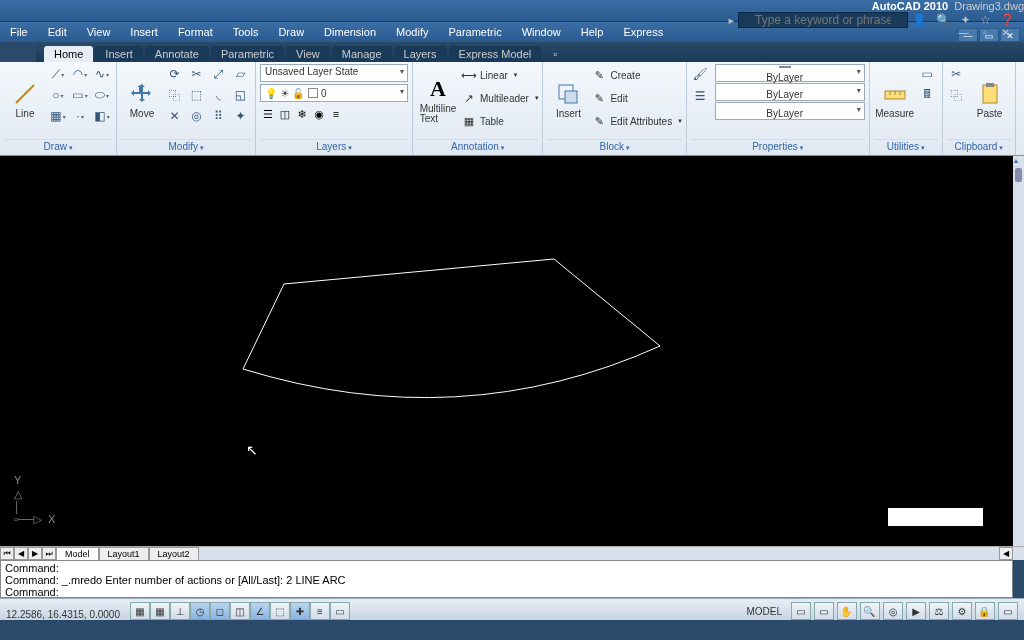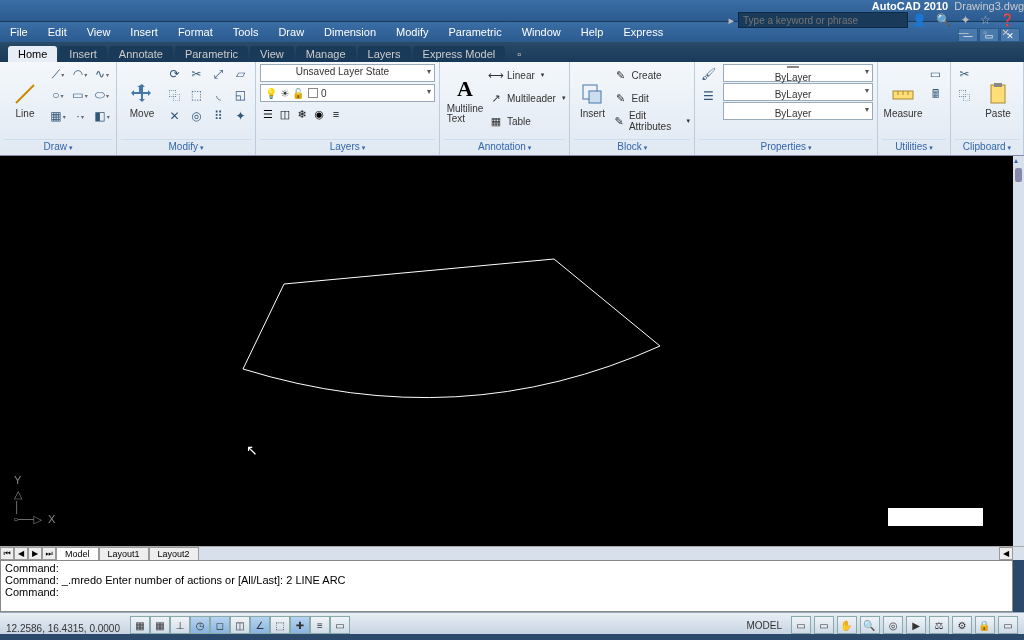--- a/index.html
+++ b/index.html
@@ -4,32 +4,32 @@
 <style>
 * { margin:0; padding:0; box-sizing:border-box; font-family:"Segoe UI",Tahoma,sans-serif; }
 body { width:1024px; height:640px; overflow:hidden; background:#2b4a6b; font-size:11px; }
 
 
 .titlebar { height:22px; background:linear-gradient(#3a6ea5,#2b5a8f); display:flex; align-items:flex-end; color:#ccc; border-bottom:1px solid #1a3a5a;flex-direction:column; }
 .app-logo { width:30px; height:30px; background:linear-gradient(135deg,#d43,#a22); margin:0 6px; clip-path:polygon(0 0,100% 0,100% 70%,50% 100%,0 70%); position:relative; z-index:2; }
 .title-text { flex:1; text-align:center; }
 .title-text b { color:#fff; }
 .search-wrap { display:flex; align-items:center; gap:4px; margin-right:6px; }
-.search-input { width:170px; height:16px; background:#1a3a5a; border:1px solid #0a2a4a; color:#888; font-size:10px; padding:0 4px; }
+.search-input { width:170px; height:16px; background:#1a3a5a; border:1px solid #0a2a4a; color:#888; font-size:12px; padding:0 16px; }
 .search-icons { color:#bbb; font-size:12px; letter-spacing:3px; }
 .win-btns { display:flex; gap:1px; margin-right:4px; }
 .win-btn { width:20px; height:14px; background:#4a7aab; color:#fff; font-size:9px; text-align:center; line-height:14px; border:1px solid #2a5a8b; }
 
 
 .menubar { height:20px; background:linear-gradient(#3a6ea5,#2b5a8f); display:flex; align-items:center; }
 .menu-item { color:#fff; padding:3px 10px; font-size:11px; cursor:default; }
 .mdi-btns { margin-left:auto; margin-right:8px; color:#ccc; font-size:10px; letter-spacing:6px; }
 
 
-.tabbar { height:20px; background:linear-gradient(#2a4a6a,#1a3a5a); display:flex; align-items:flex-end; padding-left:8px; }
+.tabbar { height:20px; background:linear-gradient(#2a4a6a,#1a3a5a); display:flex; align-items:flex-end; padding-left:8px;margin-left:36px; }
 .tab { padding:2px 10px; background:#1a3a5a; color:#ccc; font-size:11px; border-radius:3px 3px 0 0; margin-right:2px; }
 .tab.active { background:#e8eef5; color:#000; }
 
 
 .ribbon { height:94px; background:linear-gradient(#f4f8fc,#e0e8f2); border-bottom:1px solid #88a; display:flex; }
 .panel { border-right:1px solid #bcd; display:flex; flex-direction:column; padding:2px 4px 0 4px; }
 .panel-body { flex:1; display:flex; align-items:flex-start; gap:2px; }
 .panel-title { height:16px; text-align:center; font-size:10px; color:#36a; padding-top:1px; border-top:1px solid #cde; }
 .panel-title::after { content:" ▾"; font-size:7px; }
 .big-btn { display:flex; flex-direction:column; align-items:center; justify-content:center; width:42px; height:72px; gap:2px; }
@@ -38,21 +38,21 @@
 .icon-grid2 { display:grid; grid-template-columns:repeat(2,20px); gap:1px 2px; }
 .icon-grid4 { display:grid; grid-template-columns:repeat(4,20px); gap:1px 2px; }
 .small-icon { width:20px; height:20px; display:flex; align-items:center; justify-content:center; font-size:12px; color:#357; }
 .small-icon::after { content:"▾"; font-size:6px; margin-left:1px; color:#666; }
 .small-icon.nodrop::after { content:""; }
 .row-stack { display:flex; flex-direction:column; gap:1px; }
 .row-item { display:flex; align-items:center; gap:3px; font-size:10px; color:#333; height:22px; }
 .row-item .ico { width:16px; height:16px; display:flex; align-items:center; justify-content:center; font-size:11px; }
 .dropdown { height:18px; background:#fff; border:1px solid #9ab; font-size:10px; padding:1px 14px 1px 4px; position:relative; color:#333; }
 .dropdown::after { content:"▾"; position:absolute; right:3px; top:2px; font-size:8px; color:#555; }
-.layer-combo { width:175px;text-align:center; }
+.layer-combo { width:148px; }
 .prop-combo { width:150px; display:flex; align-items:center; gap:4px;flex-direction:column; }
 .line-swatch { flex:1; height:1px; background:#000; }
 .color-swatch { width:12px; height:12px; border:1px solid #888; background:#fff; }
 
 
 .canvas-wrap { position:relative; height:390px; background:#000; border-right:11px solid #d8e0ec; }
 .scrollbar-v { position:absolute; right:-11px; top:0; width:11px; height:100%; background:#d8e0ec; }
 .scrollbar-v::before { content:"▴"; position:absolute; top:0; left:1px; font-size:8px; color:#46a; }
 .scrollbar-v::after { content:""; position:absolute; top:12px; left:2px; width:7px; height:14px; background:#88a; border-radius:2px; }
 .canvas-svg { width:100%; height:100%; }
@@ -61,21 +61,21 @@
 
 
 .layout-tabs { height:14px; background:#d8e0ec; display:flex; align-items:center; font-size:9px; border-top:1px solid #aaa; }
 .lt-btns { display:flex; }
 .lt-btn { width:14px; height:13px; border:1px solid #999; background:#eee; text-align:center; line-height:11px; font-size:8px; }
 .lt-tab { padding:0 8px; border:1px solid #999; background:#eee; line-height:12px; }
 .lt-tab.active { background:#fff; }
 .lt-scroll { margin-left:auto; width:14px; height:13px; border:1px solid #999; background:#eee; text-align:center; font-size:8px; line-height:11px; margin-right:11px; }
 
 
-.cmd-area { height:52px; background:#fff; border:1px solid #888; font-family:"Courier New",monospace; font-size:11px; padding:1px 4px; overflow:hidden; color:#000; margin-right:11px; position:relative; }
+.cmd-area { height:38px; background:#fff; border:1px solid #888; font-family:"Courier New",monospace; font-size:11px; padding:1px 4px; overflow:hidden; color:#000; margin-right:11px; position:relative; }
 
 
 .statusbar { height:22px; background:linear-gradient(#e8eef5,#c8d4e2); display:flex; align-items:flex-end; font-size:10px; color:#333; border-top:1px solid #9ab; }
 .coords { padding:0 6px; width:130px; }
 .status-btn { width:20px; height:18px; border:1px solid #8aa; background:linear-gradient(#f0f4f8,#d0dce8); margin:0 0px; display:flex; align-items:center; justify-content:center; font-size:10px; }
 .status-btn.on { background:linear-gradient(#b8d4f0,#8ab4e0); }
 .status-right { margin-left:auto; display:flex; align-items:center; gap:3px; padding-right:6px; }
 .model-txt { padding:0 6px; }
 .layer-icons { display:flex; gap:1px; margin-top:2px; }
 .li { width:16px;height:16px;display:flex;align-items:center;justify-content:center;font-size:11px; }

